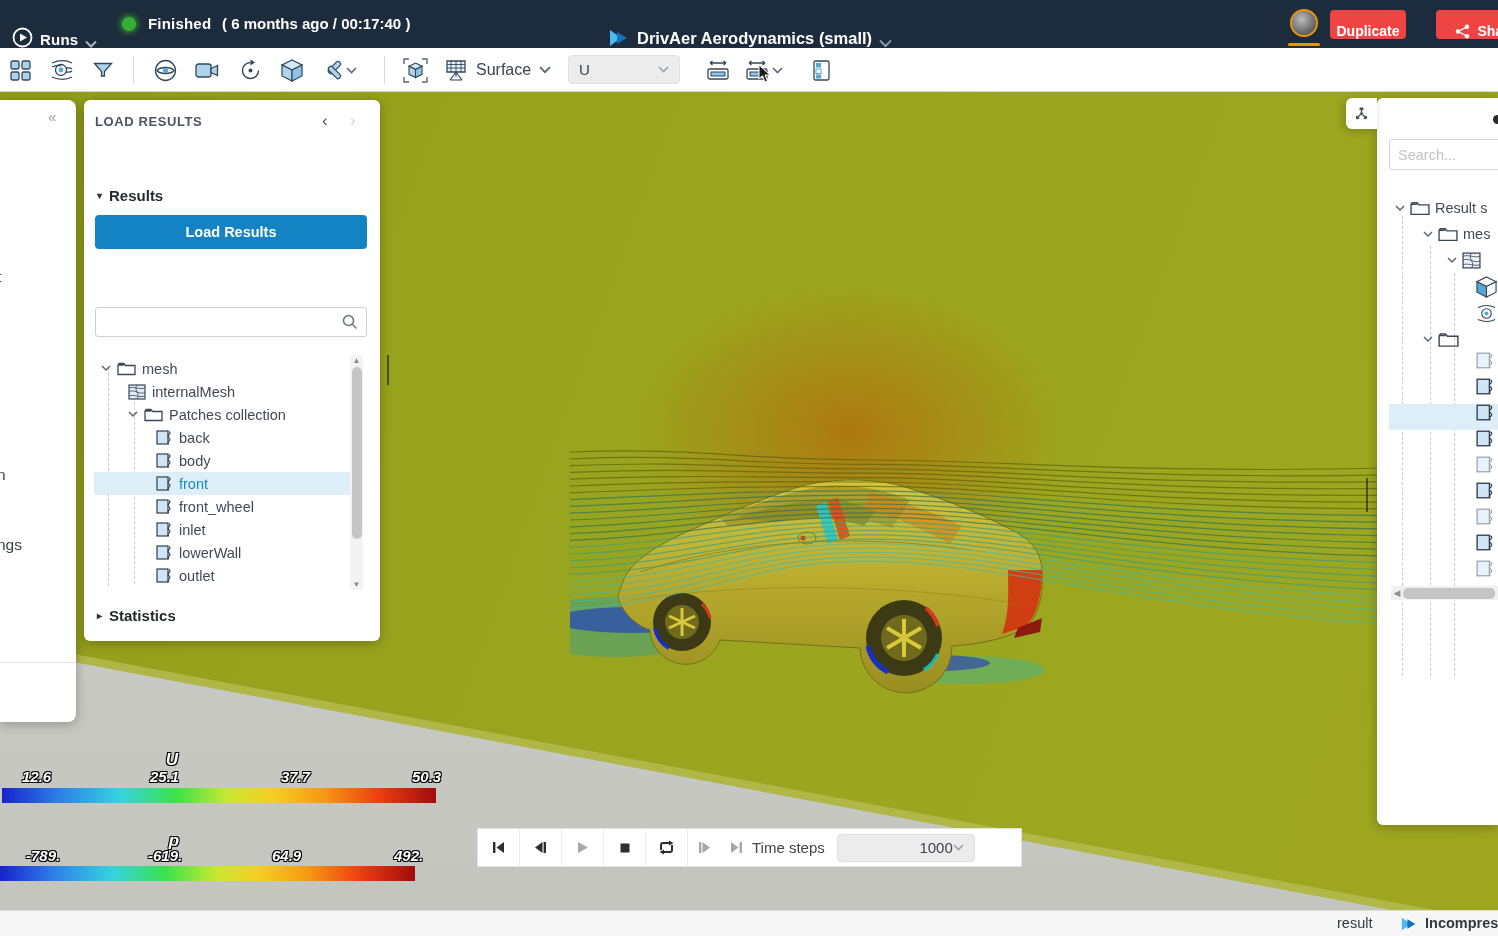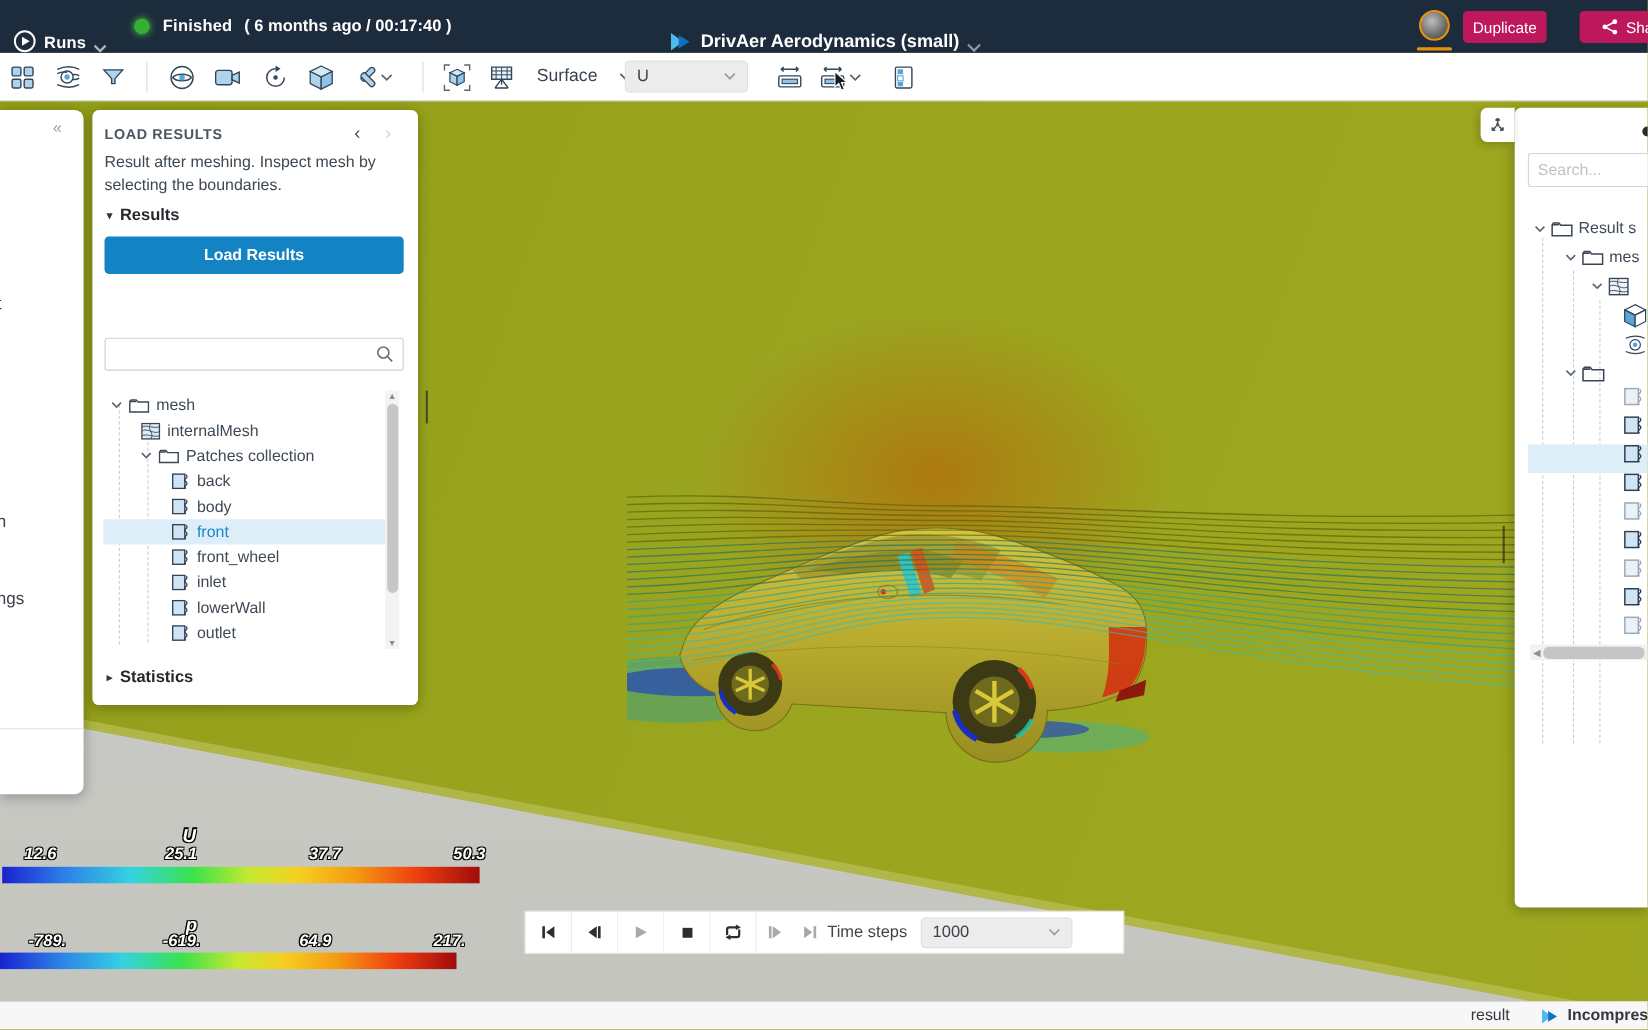--- a/index.html
+++ b/index.html
@@ -5,30 +5,30 @@
   *{margin:0;padding:0;box-sizing:border-box}
   html,body{width:1498px;height:936px}
   body{font-family:"Liberation Sans",sans-serif;position:relative;overflow:hidden;background:#9aa51f}
   svg{display:block}
 
   
   #topbar{position:absolute;left:0;top:0;width:1498px;height:48px;background:#1d2c3c;color:#fff;z-index:60}
   #topbar .grp{position:absolute;top:0;height:48px;display:flex;align-items:flex-end;gap:7px}
   #topbar .lbl{font-size:15px;font-weight:bold;letter-spacing:.2px}
   .dot{position:absolute;left:122px;top:17px;width:14px;height:14px;border-radius:50%;background:#36b033;box-shadow:0 0 6px 1px rgba(70,200,60,.8)}
-  .btn-blue{position:absolute;height:29px;background:#be185d;border:none;border-radius:4px;color:#fff;font-family:inherit;font-size:14px;font-weight:normal;display:flex;align-items:center;justify-content:center;gap:7px;cursor:pointer}
+  .btn-blue{position:absolute;height:29px;background:#ef4444;border:none;border-radius:4px;color:#fff;font-family:inherit;font-size:14px;font-weight:bold;display:flex;align-items:flex-end;justify-content:center;gap:7px;cursor:pointer}
   .avatar{position:absolute;left:1290px;top:9px;width:28px;height:28px;border-radius:50%;border:2px solid #e8920c;background:radial-gradient(circle at 40% 35%,#bdbdbd,#6c6c6c 60%,#3c3c3c)}
   .avatar-bar{position:absolute;left:1288px;top:43px;width:32px;height:3px;background:#e8920c;border-radius:2px}
 
   
   #toolbar{position:absolute;left:0;top:48px;width:1498px;height:44px;background:#fff;border-bottom:1px solid #d3d6d9;z-index:55}
   .tbtn{position:absolute;top:7px;width:30px;height:30px;display:flex;align-items:center;justify-content:center;border-radius:4px;cursor:pointer}
   .tdiv{position:absolute;top:8px;width:1px;height:28px;background:#d7dadd}
   .tsel{position:absolute;height:29px;background:#ececec;border:1px solid #e0e0e0;border-radius:4px;display:flex;align-items:center;justify-content:space-between;padding:0 10px;font-size:15px;color:#3c4450;cursor:pointer}
-  .tlabelbtn{position:absolute;top:7px;height:30px;display:flex;align-items:center;gap:20px;font-size:16px;color:#3c4450;cursor:pointer}
+  .tlabelbtn{position:absolute;top:7px;height:30px;display:flex;align-items:center;gap:8px;font-size:16px;color:#3c4450;cursor:pointer}
 
   
   #viewport{position:absolute;left:0;top:92px;width:1498px;height:844px;background:linear-gradient(110deg,#929e19 0%,#9aa51f 45%,#9ea71e 100%);z-index:1;overflow:hidden}
   .glow{position:absolute;left:630px;top:190px;width:440px;height:300px;background:radial-gradient(closest-side,rgba(186,92,6,.6),rgba(186,92,6,0));}
   .ground{position:absolute;inset:0;background:linear-gradient(180deg,#cdcdcb 30%,#c3c5bd 100%);clip-path:polygon(0 556px,100% 838px,100% 100%,0 100%)}
   .ground-rim{position:absolute;inset:0;background:#b8bd55;opacity:.75;clip-path:polygon(0 548px,100% 830px,100% 838px,0 556px)}
   .vmark{position:absolute;width:2px;background:rgba(35,35,35,.65)}
 
   
   .panel{position:absolute;background:#fff;border-radius:6px;box-shadow:0 2px 12px rgba(0,0,0,.28)}
@@ -59,21 +59,21 @@
   
   .legT{position:absolute;font-size:17px;font-weight:bold;font-style:italic;color:#fff;text-shadow:1px 1px 0 #000,-1px -1px 0 #000,1px -1px 0 #000,-1px 1px 0 #000;z-index:25}
   .tick{position:absolute;font-size:15px;font-weight:bold;font-style:italic;color:#fff;text-shadow:1px 1px 0 #000,-1px -1px 0 #000,1px -1px 0 #000,-1px 1px 0 #000;z-index:25}
   .cbar{position:absolute;height:15px;z-index:25;background:linear-gradient(90deg,#1822cf 0%,#2e7fe8 13%,#34d3e0 27%,#3be24b 40%,#c8e832 52%,#f5d020 62%,#f59a12 74%,#ee3d10 87%,#a00b0b 100%)}
 
   
   #playbar{position:absolute;left:477px;top:828px;width:545px;height:39px;background:#fff;border:1px solid #e3e3e3;display:flex;align-items:center;z-index:30}
   .pbtn{width:42px;height:37px;display:flex;align-items:center;justify-content:center;border-right:1px solid #ececec;cursor:pointer;background:#fff}
   .pbtn.nosep{border-right:none;width:32px}
   #playbar .tslabel{margin-left:0;font-size:15px;color:#444}
-  #playbar .tssel{margin-left:12px;width:138px;height:28px;background:#ececec;border:1px solid #e0e0e0;border-radius:4px;display:flex;align-items:center;justify-content:space-between;padding:0 10px;font-size:15px;color:#3c4450;cursor:pointer}
+  #playbar .tssel{margin-left:12px;width:138px;height:28px;background:#ececec;border:1px solid #e0e0e0;border-radius:4px;display:flex;align-items:center;justify-content:flex-end;padding:0 10px;font-size:15px;color:#3c4450;cursor:pointer}
 
   
   #rtab{position:absolute;left:1346px;top:98px;width:31px;height:31px;background:#fff;border-radius:6px 0 0 6px;box-shadow:-2px 2px 8px rgba(0,0,0,.2);display:flex;align-items:center;justify-content:center;z-index:41;cursor:pointer}
   #rpanel{left:1377px;top:98px;width:121px;height:727px;border-radius:6px 0 0 6px;z-index:40;overflow:hidden}
   .rsearch{position:absolute;left:12px;top:41px;width:118px;height:31px;border:1px solid #d4d4d4;border-radius:3px;font-family:inherit;font-size:14.5px;padding:0 8px;color:#333}
   .rsearch::placeholder{color:#c2c2c6}
   .rrow{position:absolute;height:22px;display:flex;align-items:center;gap:5px;font-size:14.5px;color:#3f4a56;cursor:pointer}
   .rdot{position:absolute;left:116px;top:17px;width:9px;height:9px;border-radius:50%;background:#2a2a2a}
   .rhl{position:absolute;left:12px;top:306px;width:109px;height:26px;background:#ddeef9}
   .prow{position:absolute;left:99px;width:20px;height:18px;cursor:pointer}
@@ -343,21 +343,20 @@
   <span class="frag" style="top:168px">t</span>
   <span class="frag" style="top:366px">n</span>
   <span class="frag" style="top:436px">ngs</span>
   <div class="div"></div>
 </div>
 
 <div id="loadpanel" class="panel">
   <div class="ptitle">LOAD RESULTS</div>
   <span class="nav" style="left:238px;color:#4a5463">‹</span>
   <span class="nav" style="left:266px;color:#d3d3d3">›</span>
-  <div class="desc">Result after meshing. Inspect mesh by selecting the boundaries.</div>
 
   <div class="sechdr" style="top:87px">
     <span class="tri">▾</span>
     <span>Results</span>
   </div>
 
   <button class="bigbtn" style="top:115px;background:#1383c4;color:#fff;font-weight:bold">
     <span>Load Results</span>
   </button>
 
@@ -463,21 +462,21 @@
 <span class="tick" style="left:22px;top:768px">12.6</span>
 <span class="tick" style="left:150px;top:768px">25.1</span>
 <span class="tick" style="left:281px;top:768px">37.7</span>
 <span class="tick" style="left:412px;top:768px">50.3</span>
 <div class="cbar" style="left:2px;top:788px;width:434px"></div>
 
 <div class="legT" style="left:152px;top:831px;width:44px;text-align:center">p</div>
 <span class="tick" style="left:26px;top:847px">-789.</span>
 <span class="tick" style="left:148px;top:847px">-619.</span>
 <span class="tick" style="left:272px;top:847px">64.9</span>
-<span class="tick" style="left:394px;top:847px">217.</span>
+<span class="tick" style="left:394px;top:847px">492.</span>
 <div class="cbar" style="left:0px;top:866px;width:415px"></div>
 
 <div id="playbar">
   <div class="pbtn">
     <svg width="13" height="13" viewBox="0 0 13 13">
         <rect x="1" y="1" width="2.4" height="11" fill="#2e2e2e"></rect>
         <path d="M12,1 L4.5,6.5 L12,12 Z" fill="#2e2e2e"></path>
       </svg>
   </div>
   <div class="pbtn">

